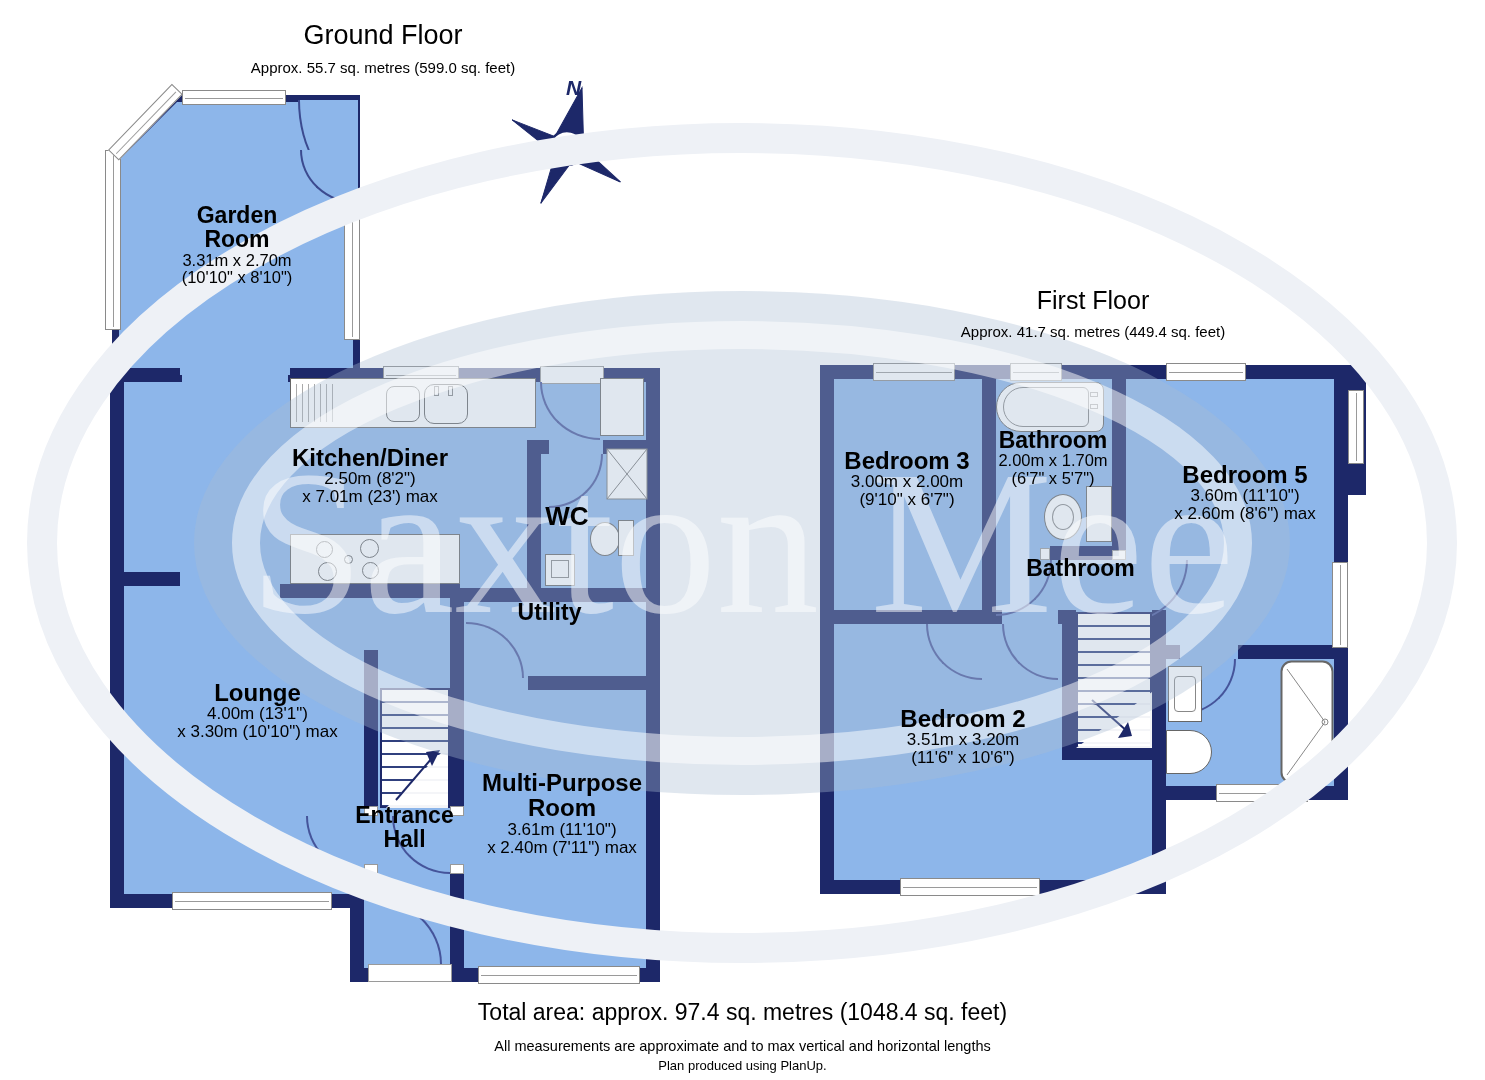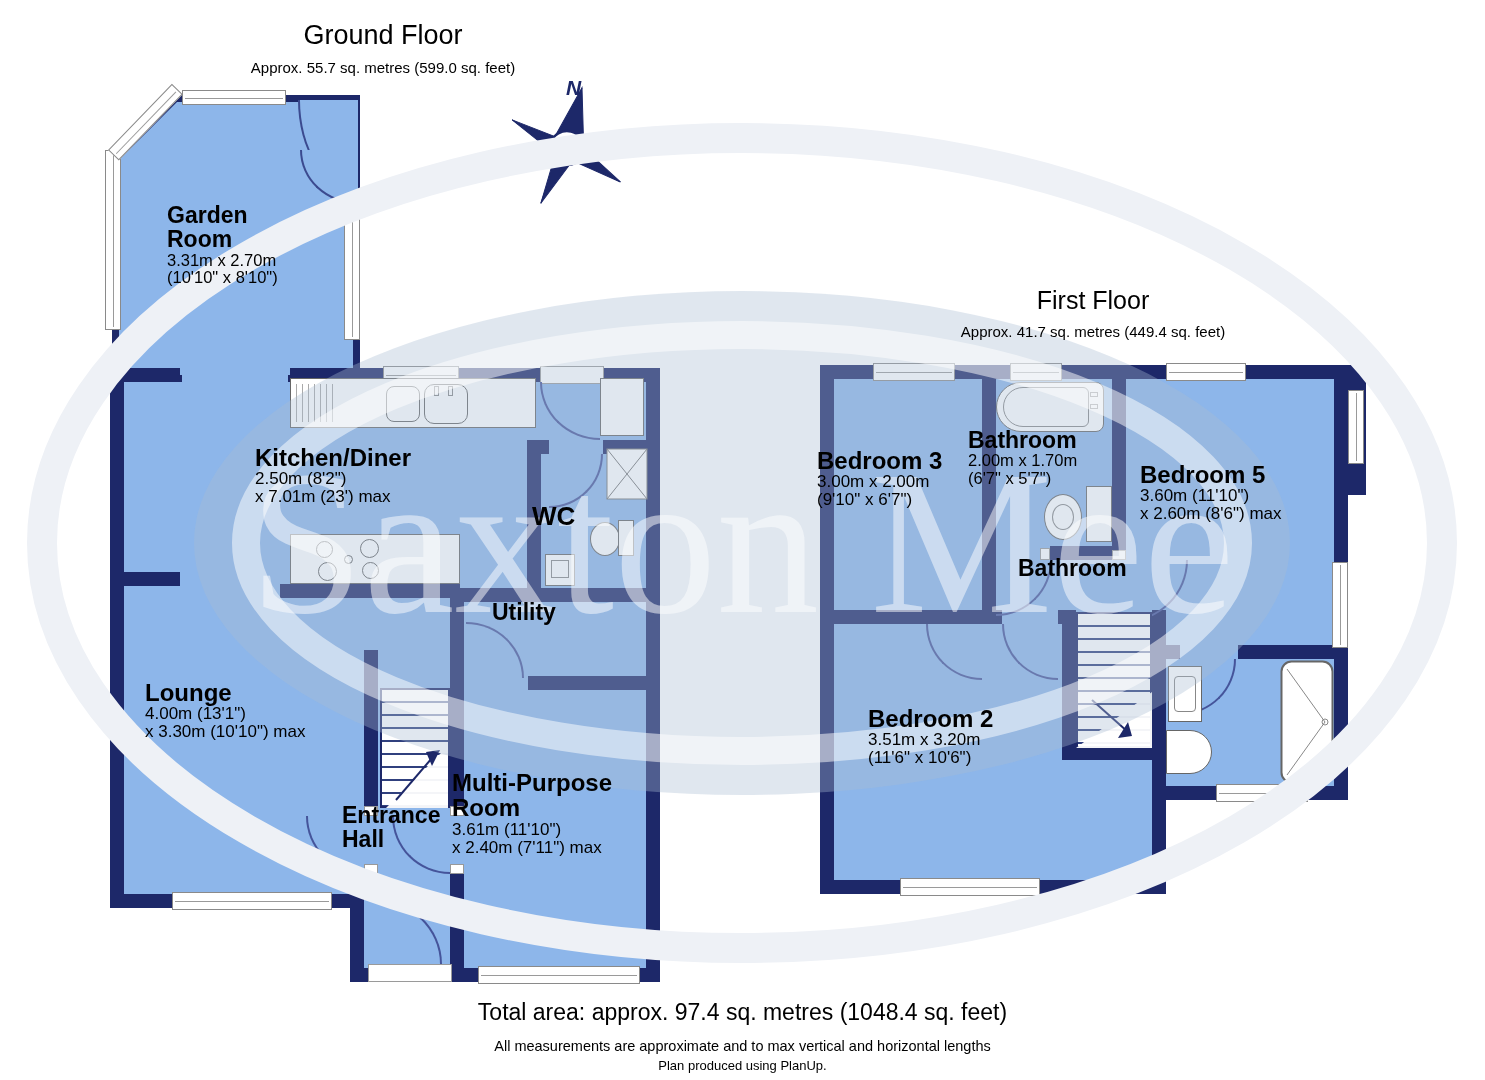--- a/index.html
+++ b/index.html
@@ -19,21 +19,21 @@
   .arc{position:absolute;border:0 solid #45549a;box-sizing:border-box;background:transparent}
   .arc.bl{border-left-width:2px;border-bottom-width:2px;border-bottom-left-radius:100%}
   .arc.br{border-right-width:2px;border-bottom-width:2px;border-bottom-right-radius:100%}
   .arc.tr{border-right-width:2px;border-top-width:2px;border-top-right-radius:100%}
   .petal{position:absolute;background:#8db6ea;border:0 solid #3b4a8f;box-sizing:border-box;
          border-left-width:2px;border-bottom-width:2px;border-bottom-left-radius:100%}
   .stairs{position:absolute;background:repeating-linear-gradient(to bottom,#fff 0 11px,#30407e 11px 13px);
           border:2px solid #1d2869;box-sizing:border-box}
   .cap{position:absolute;background:#fff;border:1px solid #999;box-sizing:border-box}
   .hatch{position:absolute;background:repeating-linear-gradient(90deg,#aaa 0 1px,transparent 1px 6px)}
-  .rlabel{position:absolute;text-align:left;z-index:10;line-height:1.06}
+  .rlabel{position:absolute;text-align:center;z-index:10;line-height:1.06}
   .rname{font-weight:700;font-size:24px}
   .rdim{font-size:17px}
   .floor-title{position:absolute;text-align:center;z-index:10}
   .ft-main{font-weight:400;font-size:27px}
   .ft-sub{font-size:15px;margin-top:8px}
   .footer{position:absolute;text-align:center;z-index:10;width:1485px;left:0}
   .wm{position:absolute;left:0;top:0;z-index:6;pointer-events:none}
   .north{position:absolute;font-weight:700;font-size:21px;color:#1d2869;font-style:italic;z-index:4}
 </style>
 </head>

